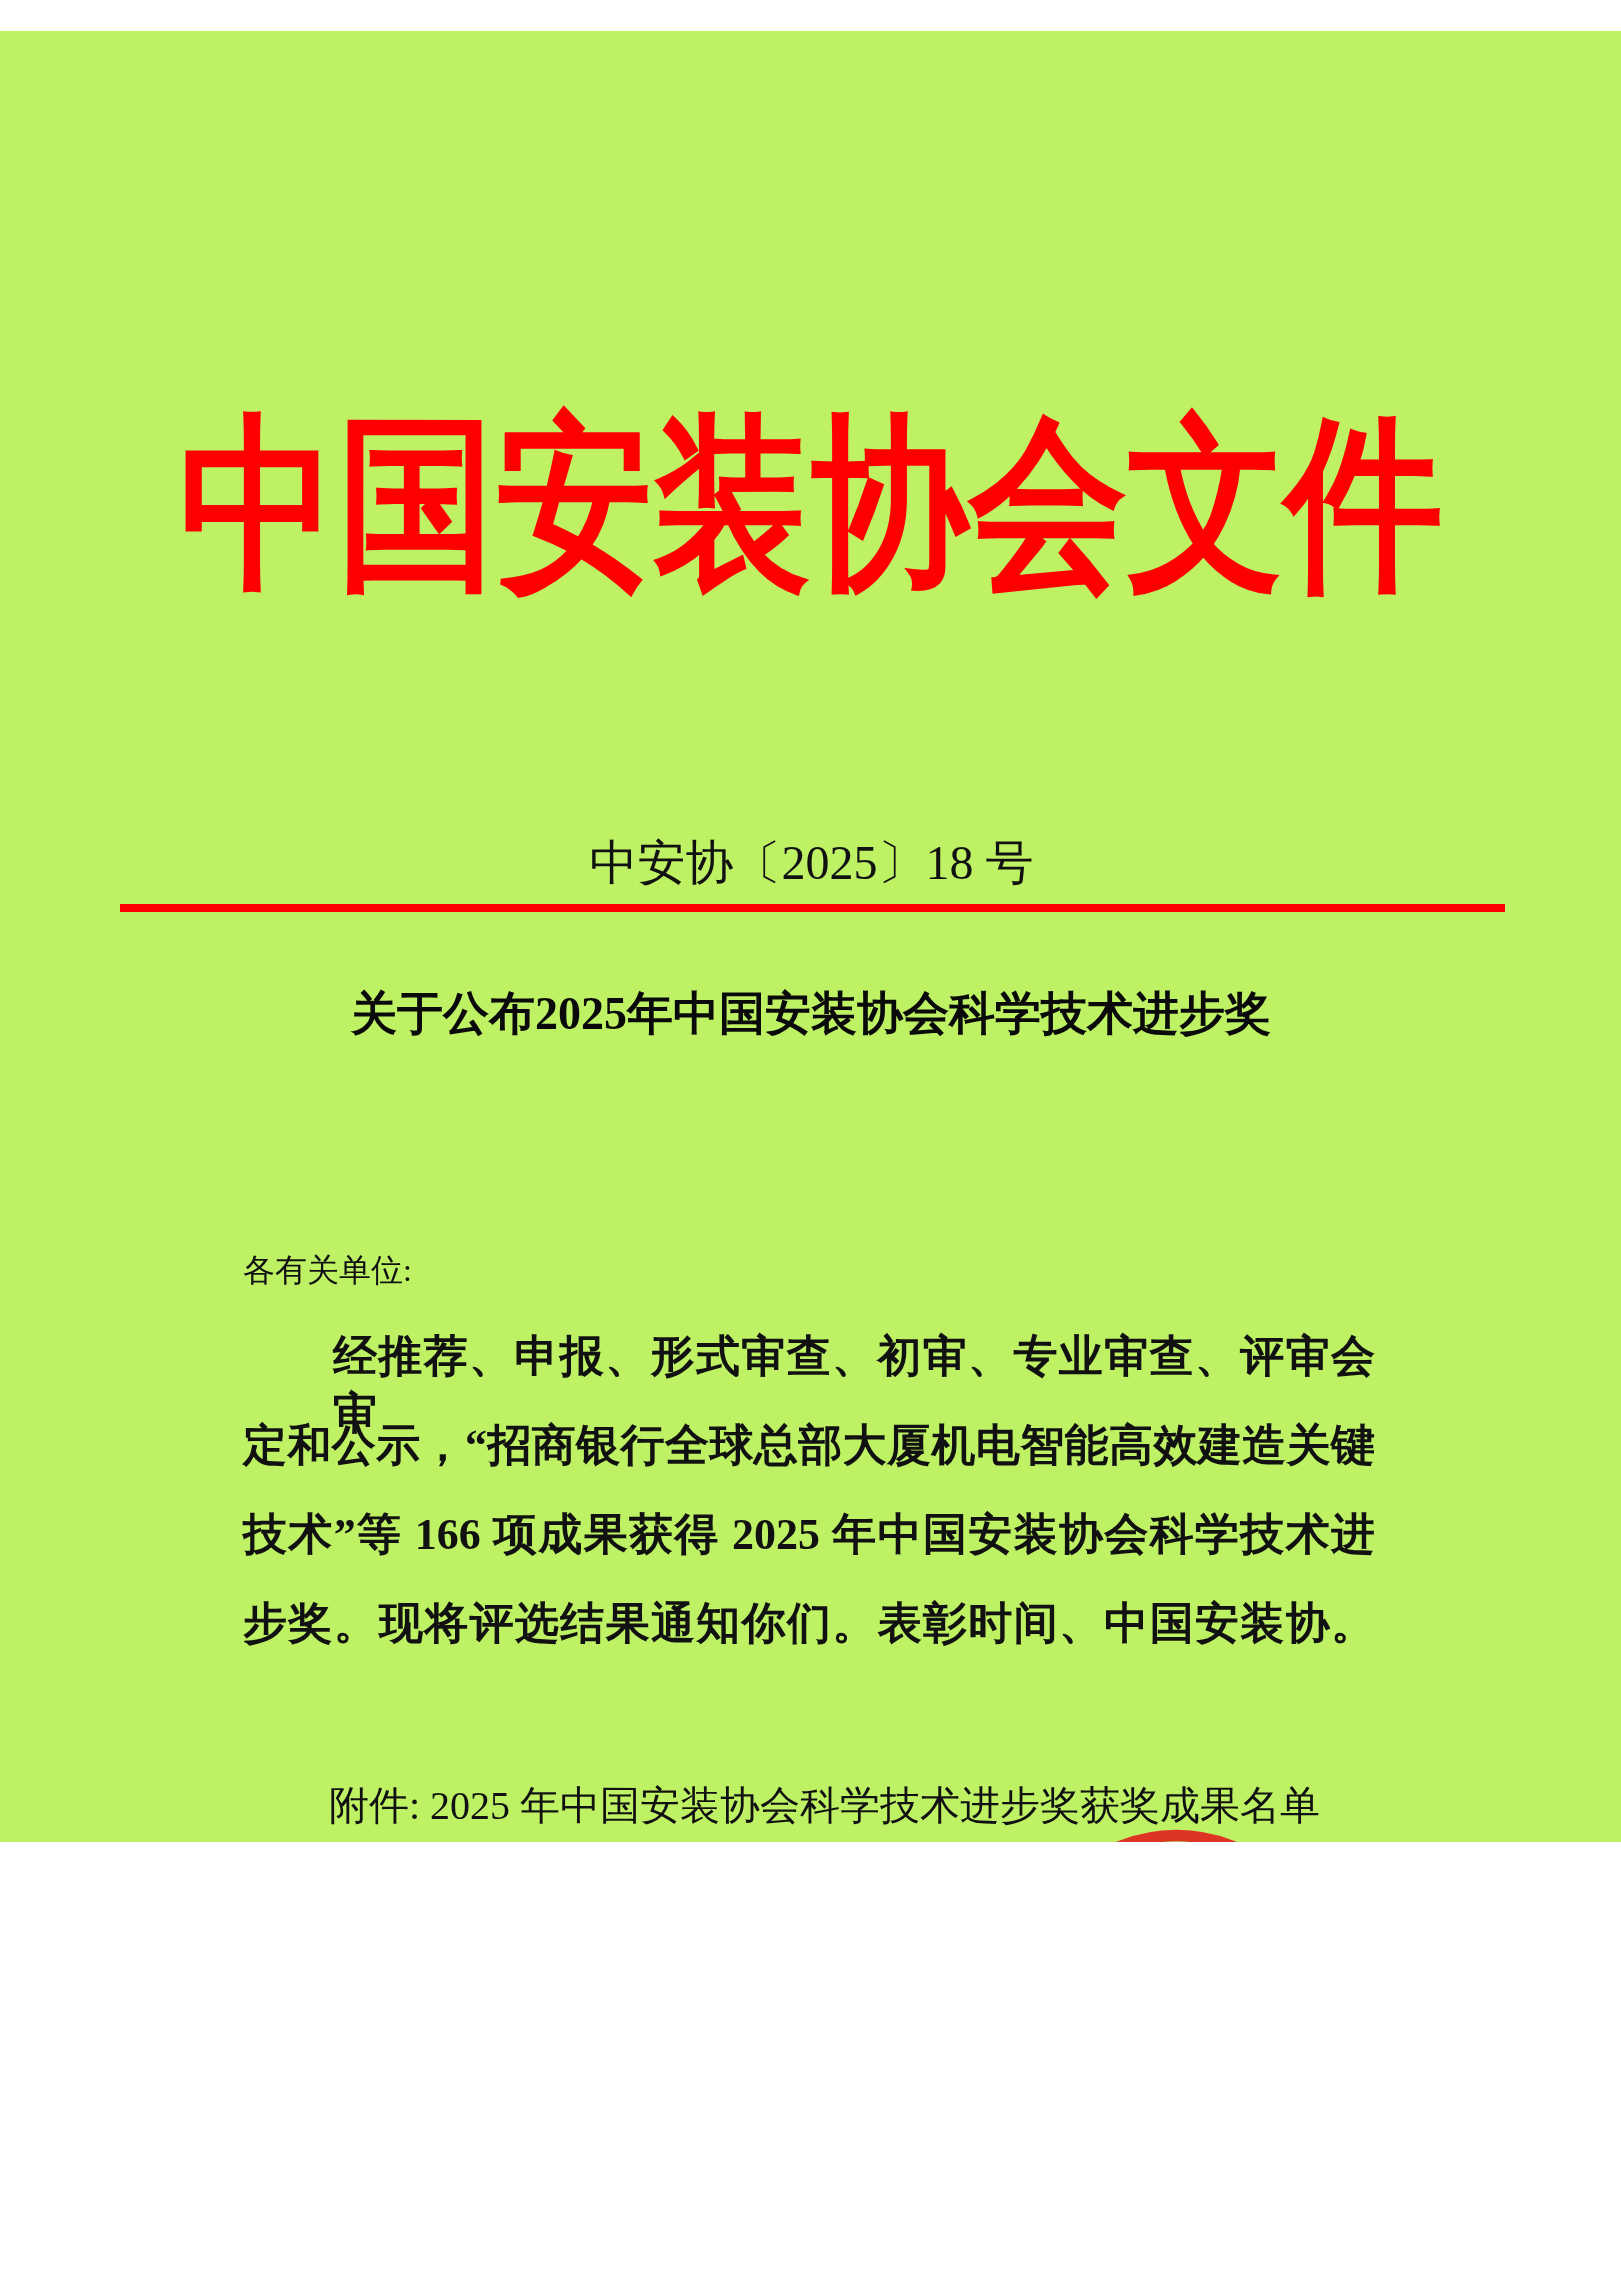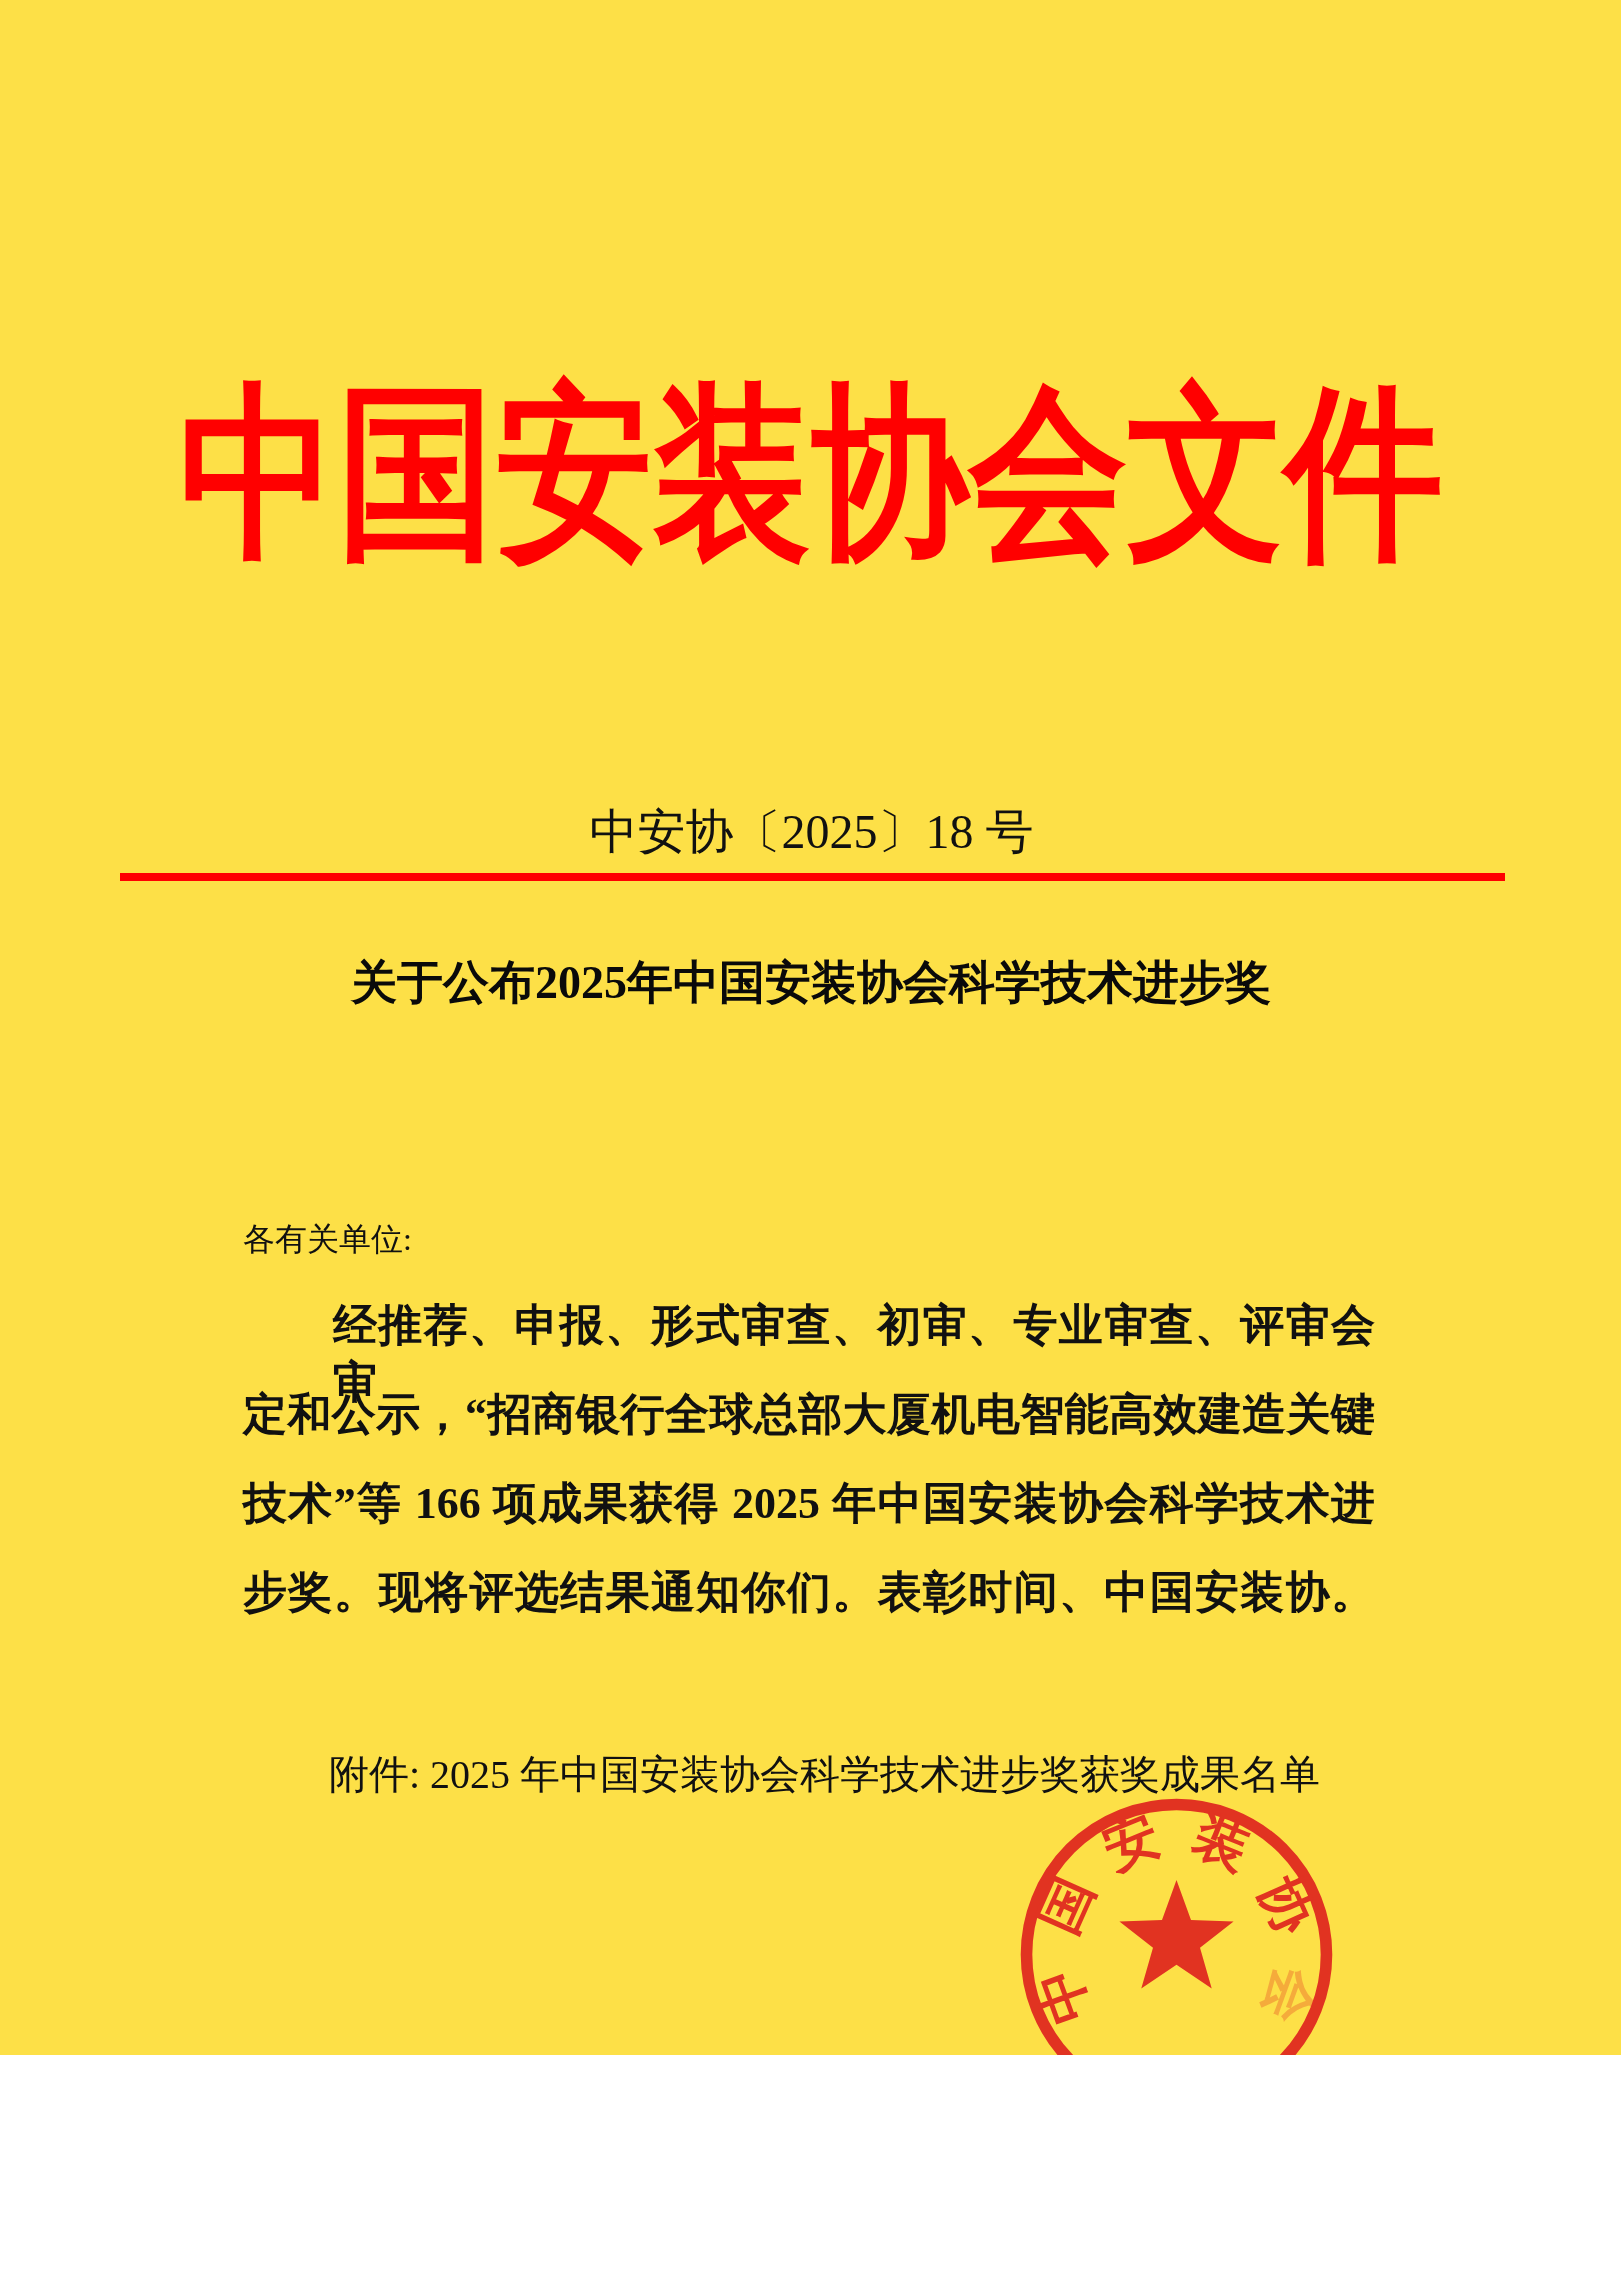--- a/index.html
+++ b/index.html
@@ -1,24 +1,25 @@
 <!DOCTYPE html>
 <html><head>
 <meta charset="utf-8">
 <style>
   * { margin: 0; padding: 0; box-sizing: border-box; }
   html, body { background: #ffffff; }
   .page {
     position: relative;
     width: 1621px;
-    height: 2055px;
-    background: #fde047;
+    height: 1811px;
+    background: #bef264;
     overflow: hidden;
     font-family: "Liberation Serif", "DejaVu Serif", serif;
     color: #000000;
+    margin-top: 31px;
   }
   .letterhead {
     position: absolute;
     top: 377px;
     left: 0;
     width: 1621px;
     text-align: center;
     font-size: 188px;
     line-height: 196px;
     font-weight: bold;

